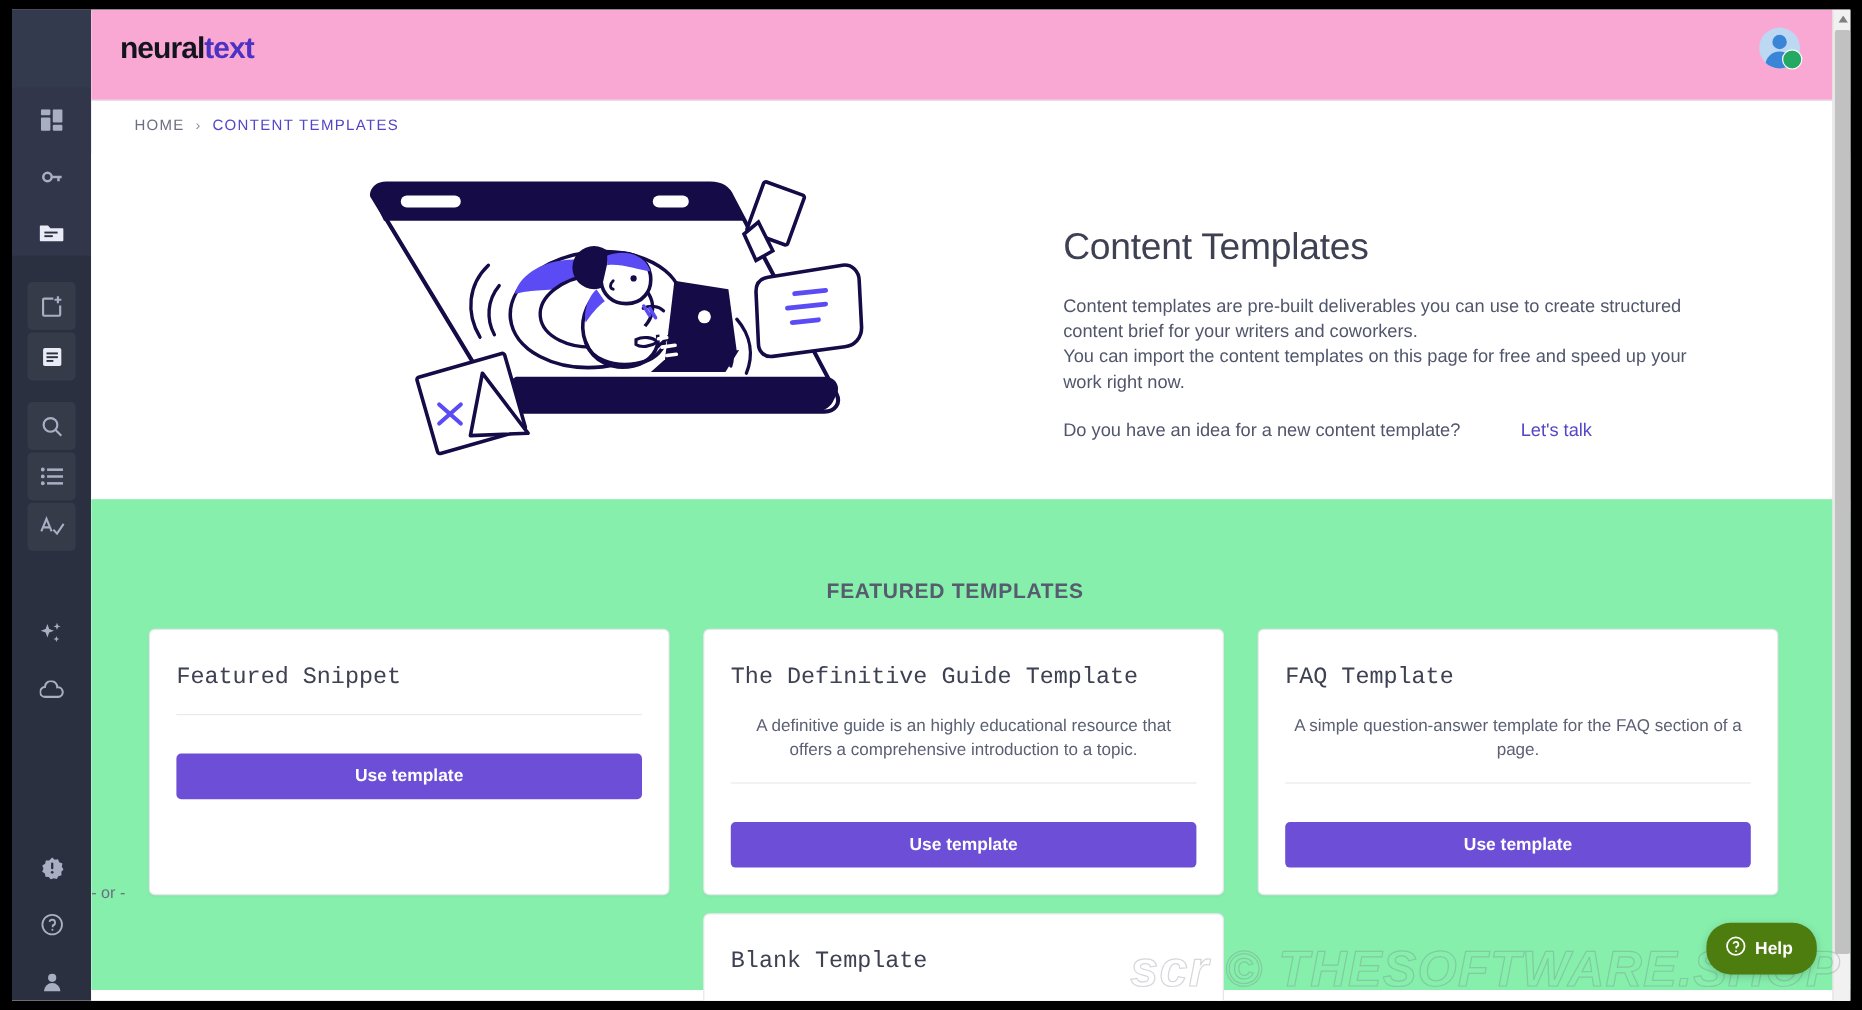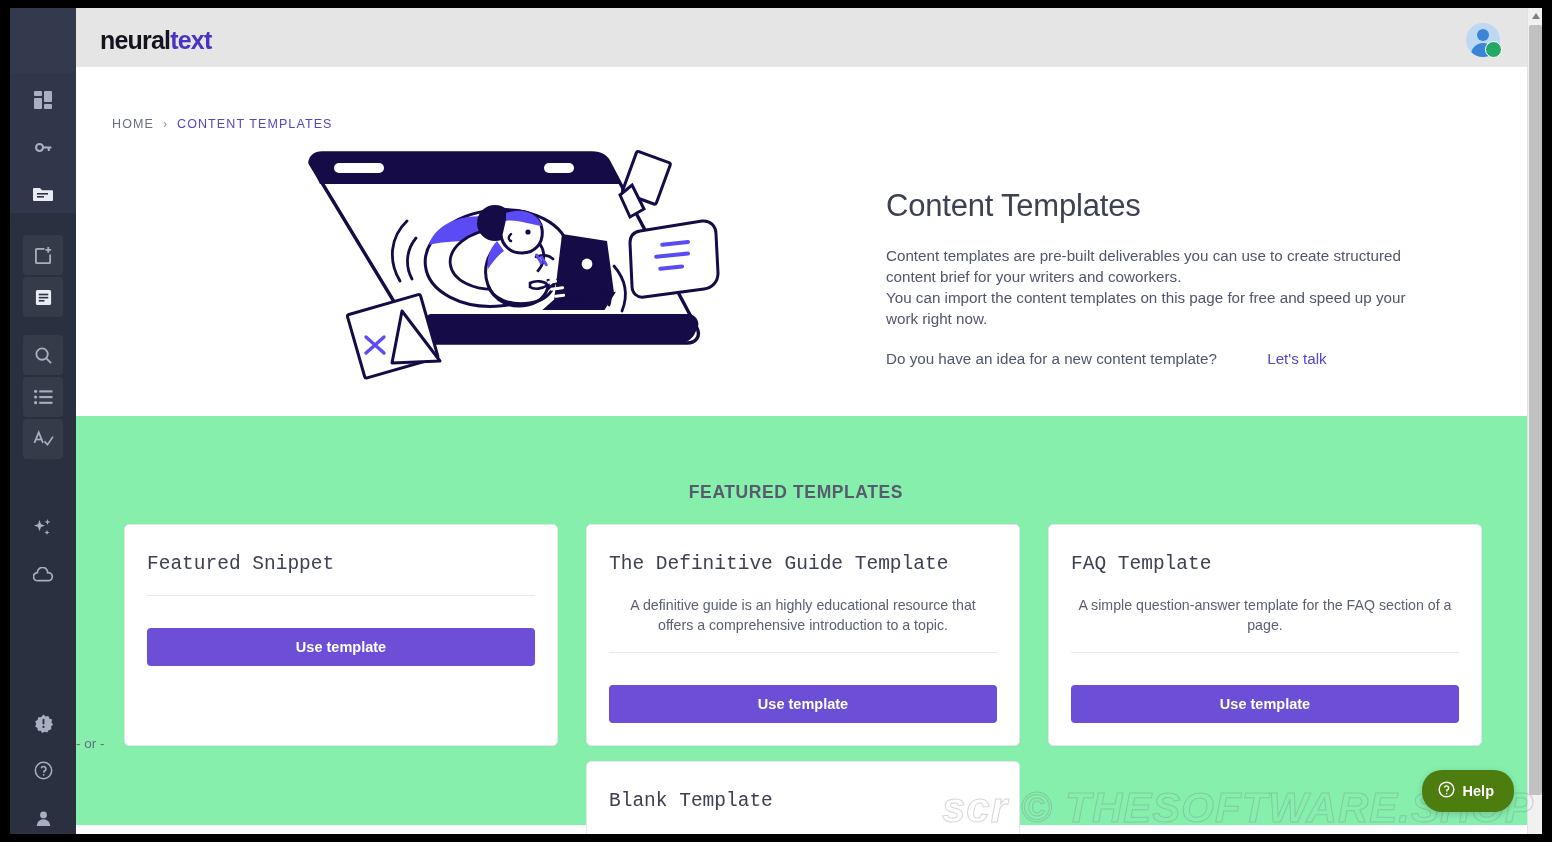--- a/index.html
+++ b/index.html
@@ -61,22 +61,22 @@
     left: 66px; top: 0;
     width: 1466px; height: 826px;
     background: #ffffff;
     overflow: hidden;
   }
 
   
   #topbar {
     position: absolute;
     left: 0; top: 0;
-    width: 1466px; height: 59px;
-    background: #e5e5e5;
+    width: 1466px; height: 76px;
+    background: #f9a8d4;
     border-bottom: 1px solid #e8e8ec;
   }
   #logo {
     position: absolute;
     left: 24px; top: 18px;
     font-size: 25px;
     font-weight: 700;
     letter-spacing: -0.8px;
   }
   #logo .neural { color: #14141e; }
@@ -118,21 +118,20 @@
     border: 1.5px solid #ffffff;
   }
 
   
   #breadcrumb {
     position: absolute;
     left: 36px; top: 89px;
     display: flex; align-items: center; gap: 9px;
     font-size: 12.5px;
     letter-spacing: 1.1px;
-    margin-top: 20px;
   }
   #breadcrumb .crumb-home { color: #6b6f80; }
   #breadcrumb .crumb-sep { color: #8d8fa6; font-size: 12px; }
   #breadcrumb .crumb-current { color: #5346c8; }
 
   
   #hero {
     position: absolute;
     left: 0; top: 120px;
     width: 1466px; height: 297px;

